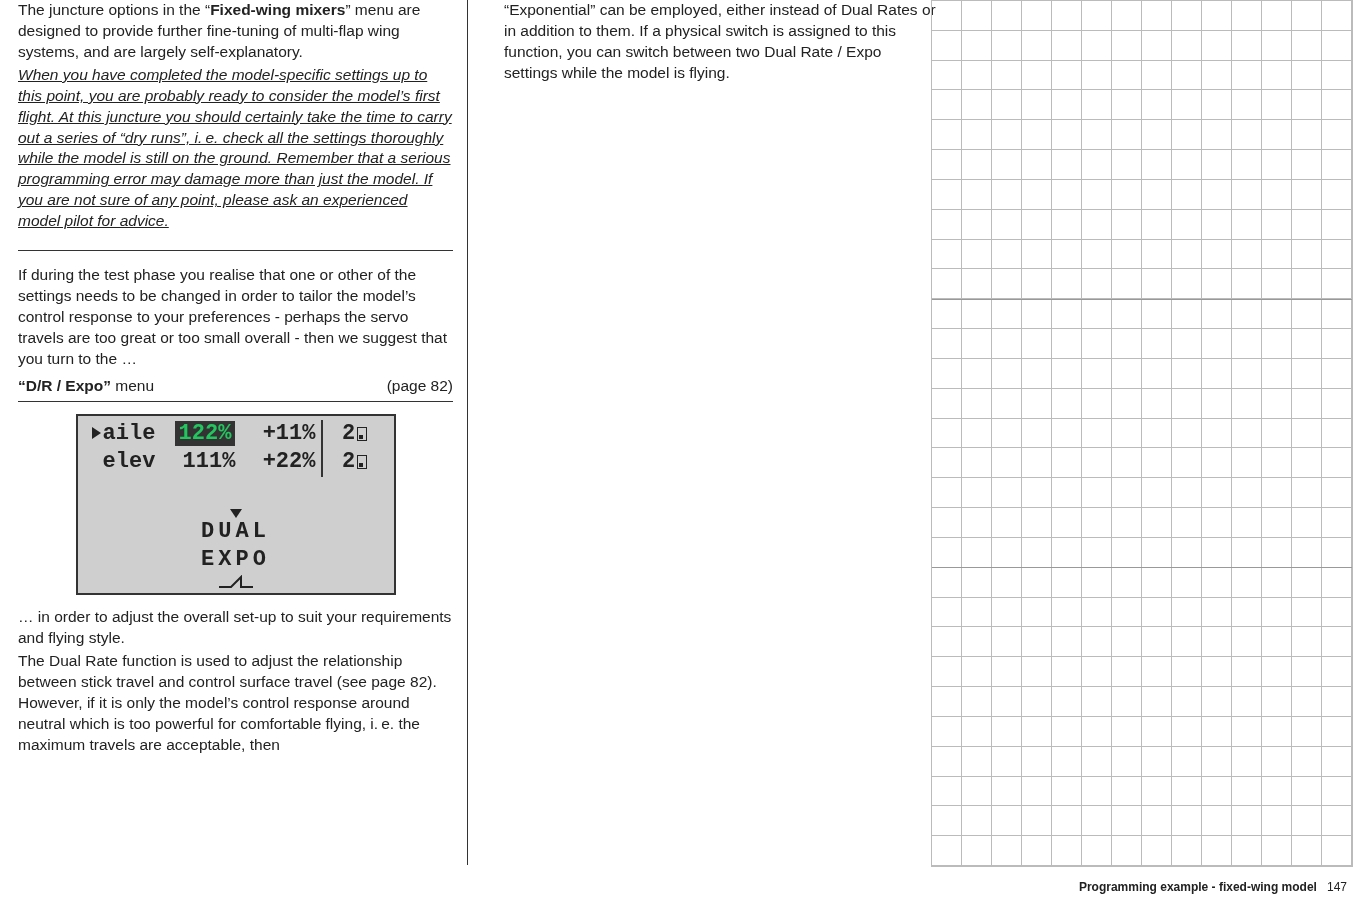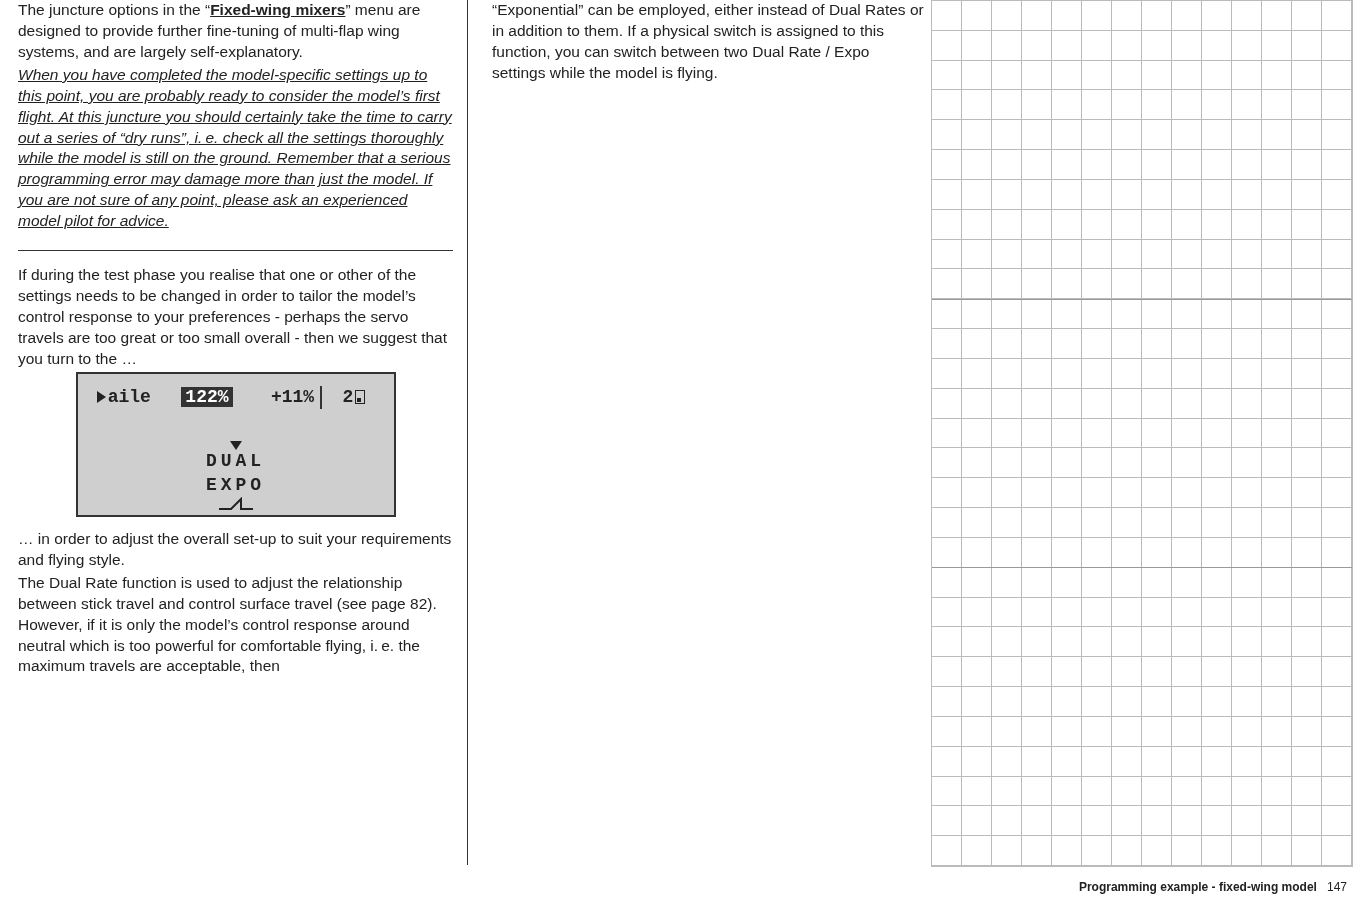--- a/index.html
+++ b/index.html
@@ -23,20 +23,21 @@
   .col {
     flex: 0 0 435px;
     border-right: 1px solid #333;
     padding-right: 14px;
     padding-top: 0;
   }
   .col2 {
     flex: 0 0 435px;
     padding-left: 6px;
     padding-right: 10px;
+    margin-left: 12px;
   }
   .col3 {
     flex: 1;
     padding-left: 0;
     position: relative;
   }
   .grid {
     position: absolute;
     right: 0;
     top: 0;
@@ -54,21 +55,21 @@
   .cell {
     border-right: 1px solid #bbb;
     border-bottom: 1px solid #bbb;
   }
   .grid-inner::after { content: ""; }
   .hr9 {
     position: absolute;
     left: 0; right: 0;
     border-top: 1.5px solid #999;
   }
-  .bold { font-weight: bold; text-decoration: underline; }
+  .bold { font-weight: bold; }
   .ital { font-style: italic; text-decoration: underline; }
   p { margin: 0 0 2px 0; }
   .ruleline {
     border-top: 1.5px solid #333;
     margin: 18px 0 14px 0;
   }
   .menu-title-row {
     display: flex;
     justify-content: space-between;
     border-bottom: 1.5px solid #333;
@@ -76,37 +77,37 @@
     margin-bottom: 12px;
     margin-top: 6px;
   }
   .lcd {
     width: 300px;
     margin: 0 auto 12px auto;
     border: 2px solid #333;
     background: #cfcfcf;
     font-family: "Courier New", monospace;
     font-weight: bold;
-    font-size: 18px;
+    font-size: 22px;
     line-height: 1.3;
     color: #222;
-    padding: 12px 8px 4px 8px;
+    padding: 4px 8px 4px 8px;
     position: relative;
   }
   .lcd table {
     width: 100%;
     border-collapse: collapse;
   }
   .lcd td {
     padding: 0 6px;
     white-space: nowrap;
   }
   .lcd-sel {
     background: #333;
-    color: #ffffff;
+    color: #22c55e;
     padding: 0 4px;
   }
   .lcd-divider-v {
     border-left: 2px solid #333;
   }
   .lcd-footer {
     display: flex;
     justify-content: space-around;
     align-items: center;
     letter-spacing: 4px;
@@ -166,29 +167,41 @@
 <div class="page">
 
   <div class="col">
     <p>
       <span>The juncture options in the “</span><span class="bold">Fixed-wing mixers</span><span>” menu are designed to provide further fine-tuning of multi-flap wing systems, and are largely self-explanatory.</span>
     </p>
     <p class="ital">When you have completed the model-specific settings up to this point, you are probably ready to consider the model’s first flight. At this juncture you should certainly take the time to carry out a series of “dry runs”, i. e. check all the settings thoroughly while the model is still on the ground. Remember that a serious programming error may damage more than just the model. If you are not sure of any point, please ask an experienced model pilot for advice.</p>
     <div class="ruleline"></div>
     <p>If during the test phase you realise that one or other of the settings needs to be changed in order to tailor the model’s control response to your preferences - perhaps the servo travels are too great or too small overall - then we suggest that you turn to the …</p>
 
+    <div class="menu-title-row">
+      <span>
+        <span class="bold">“D/R / Expo”</span><span> menu</span>
+      </span>
+      <span>(page 82)</span>
+    </div>
 
     <div class="lcd">
       <table>
         <tbody>
             <tr>
           <td style="text-align:right;width:58px;"><span class="tri-right"></span><span>aile</span></td>
           <td style="text-align:right;width:68px;"><span class="lcd-sel">122%</span></td>
           <td style="text-align:right;width:68px;">+11%</td>
           <td class="lcd-divider-v" style="text-align:center;width:50px;"><span>2</span><span class="sw-glyph"></span></td>
+        </tr>
+        <tr>
+          <td style="text-align:right;"><span>elev</span></td>
+          <td style="text-align:right;">111%</td>
+          <td style="text-align:right;">+22%</td>
+          <td class="lcd-divider-v" style="text-align:center;"><span>2</span><span class="sw-glyph"></span></td>
         </tr>
       </tbody>
         </table>
       <div class="lcd-footer">
         <span class="tri-down"></span>
         <span>DUAL</span>
         <span>EXPO</span>
         <span class="swline">
           <svg width="34" height="14" viewBox="0 0 34 14">
             <polyline points="0,12 12,12 22,2 22,12 34,12" fill="none" stroke="#222" stroke-width="2"></polyline>

